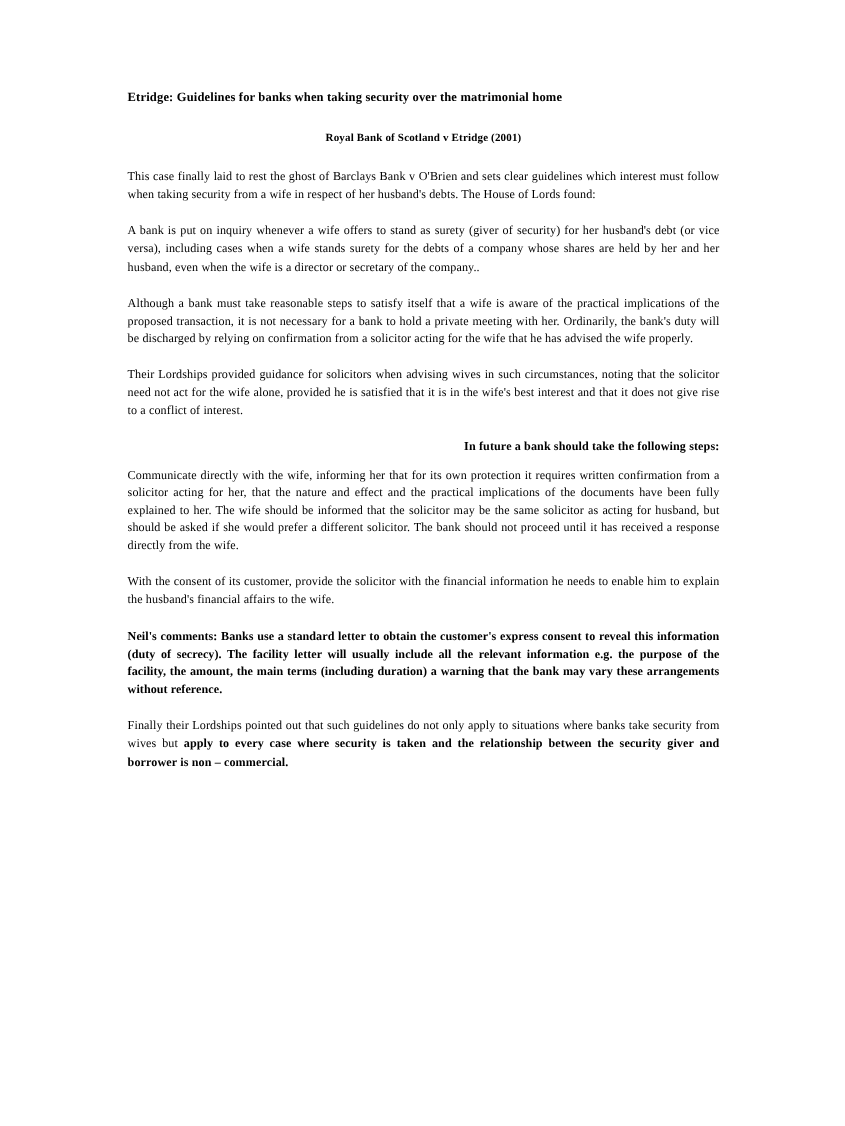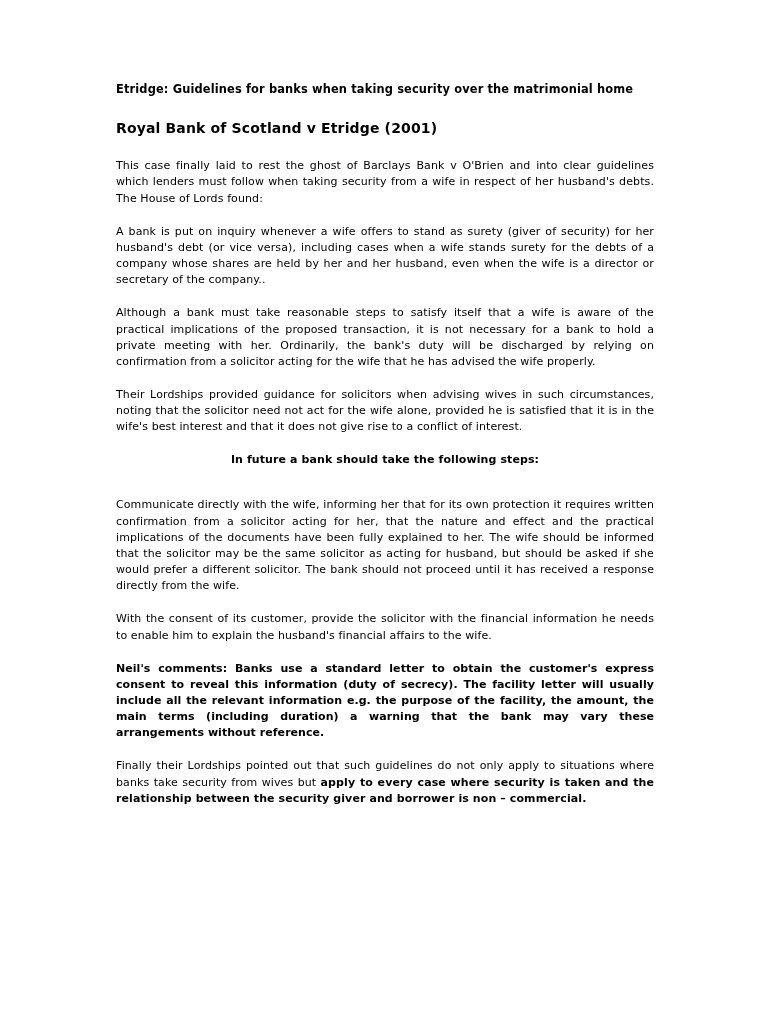--- a/index.html
+++ b/index.html
@@ -14,75 +14,77 @@
     color: #000000;
     -webkit-font-smoothing: antialiased;
   }
   .page {
     position: relative;
     width: 768px;
     height: 1024px;
     background: #ffffff;
     box-sizing: border-box;
     padding: 82px 114px 0 116px;
+    font-family: Liberation Serif, serif;
   }
   .doc {
     width: 538px;
   }
   .title {
     font-size: 11.4px;
     font-weight: bold;
     line-height: 1.35;
     letter-spacing: 0.15px;
     margin: 0 0 22px 0;
   }
   .subtitle {
-    font-size: 14px;
+    font-size: 10px;
     font-weight: bold;
     line-height: 1.35;
     letter-spacing: 0.15px;
     margin: 0 0 20px 0;
+    text-align: center;
   }
   p.body {
     font-size: 11px;
     line-height: 1.47;
     text-align: justify;
     margin: 0 0 17px 0;
     letter-spacing: 0.1px;
   }
   p.body.bold {
     font-weight: bold;
     letter-spacing: 0.05px;
   }
   p.heading-inline {
     font-size: 11px;
     font-weight: bold;
     line-height: 1.45;
-    margin: 0 0 29px 0;
+    margin: 0 0 9px 0;
     letter-spacing: 0.1px;
-    text-align: center;
+    text-align: right;
   }
   .strong-run {
     font-weight: bold;
   }
   .mixed {
     text-align: justify;
   }
 </style>
 </head>
 <body>
 
 <div class="page">
   <div class="doc">
 
     <h1 class="title">Etridge: Guidelines for banks when taking security over the matrimonial home</h1>
 
     <h2 class="subtitle">Royal Bank of Scotland v Etridge (2001)</h2>
 
-    <p class="body">This case finally laid to rest the ghost of Barclays Bank v O'Brien and into clear guidelines which lenders must follow when taking security from a wife in respect of her husband's debts. The House of Lords found:</p>
+    <p class="body">This case finally laid to rest the ghost of Barclays Bank v O'Brien and sets clear guidelines which interest must follow when taking security from a wife in respect of her husband's debts. The House of Lords found:</p>
     <p class="body">A bank is put on inquiry whenever a wife offers to stand as surety (giver of security) for her husband's debt (or vice versa), including cases when a wife stands surety for the debts of a company whose shares are held by her and her husband, even when the wife is a director or secretary of the company..</p>
     <p class="body">Although a bank must take reasonable steps to satisfy itself that a wife is aware of the practical implications of the proposed transaction, it is not necessary for a bank to hold a private meeting with her. Ordinarily, the bank's duty will be discharged by relying on confirmation from a solicitor acting for the wife that he has advised the wife properly.</p>
     <p class="body">Their Lordships provided guidance for solicitors when advising wives in such circumstances, noting that the solicitor need not act for the wife alone, provided he is satisfied that it is in the wife's best interest and that it does not give rise to a conflict of interest.</p>
 
     <p class="heading-inline">In future a bank should take the following steps:</p>
 
     <p class="body">Communicate directly with the wife, informing her that for its own protection it requires written confirmation from a solicitor acting for her, that the nature and effect and the practical implications of the documents have been fully explained to her. The wife should be informed that the solicitor may be the same solicitor as acting for husband, but should be asked if she would prefer a different solicitor. The bank should not proceed until it has received a response directly from the wife.</p>
 
 
     <p class="body">With the consent of its customer, provide the solicitor with the financial information he needs to enable him to explain the husband's financial affairs to the wife.</p>

